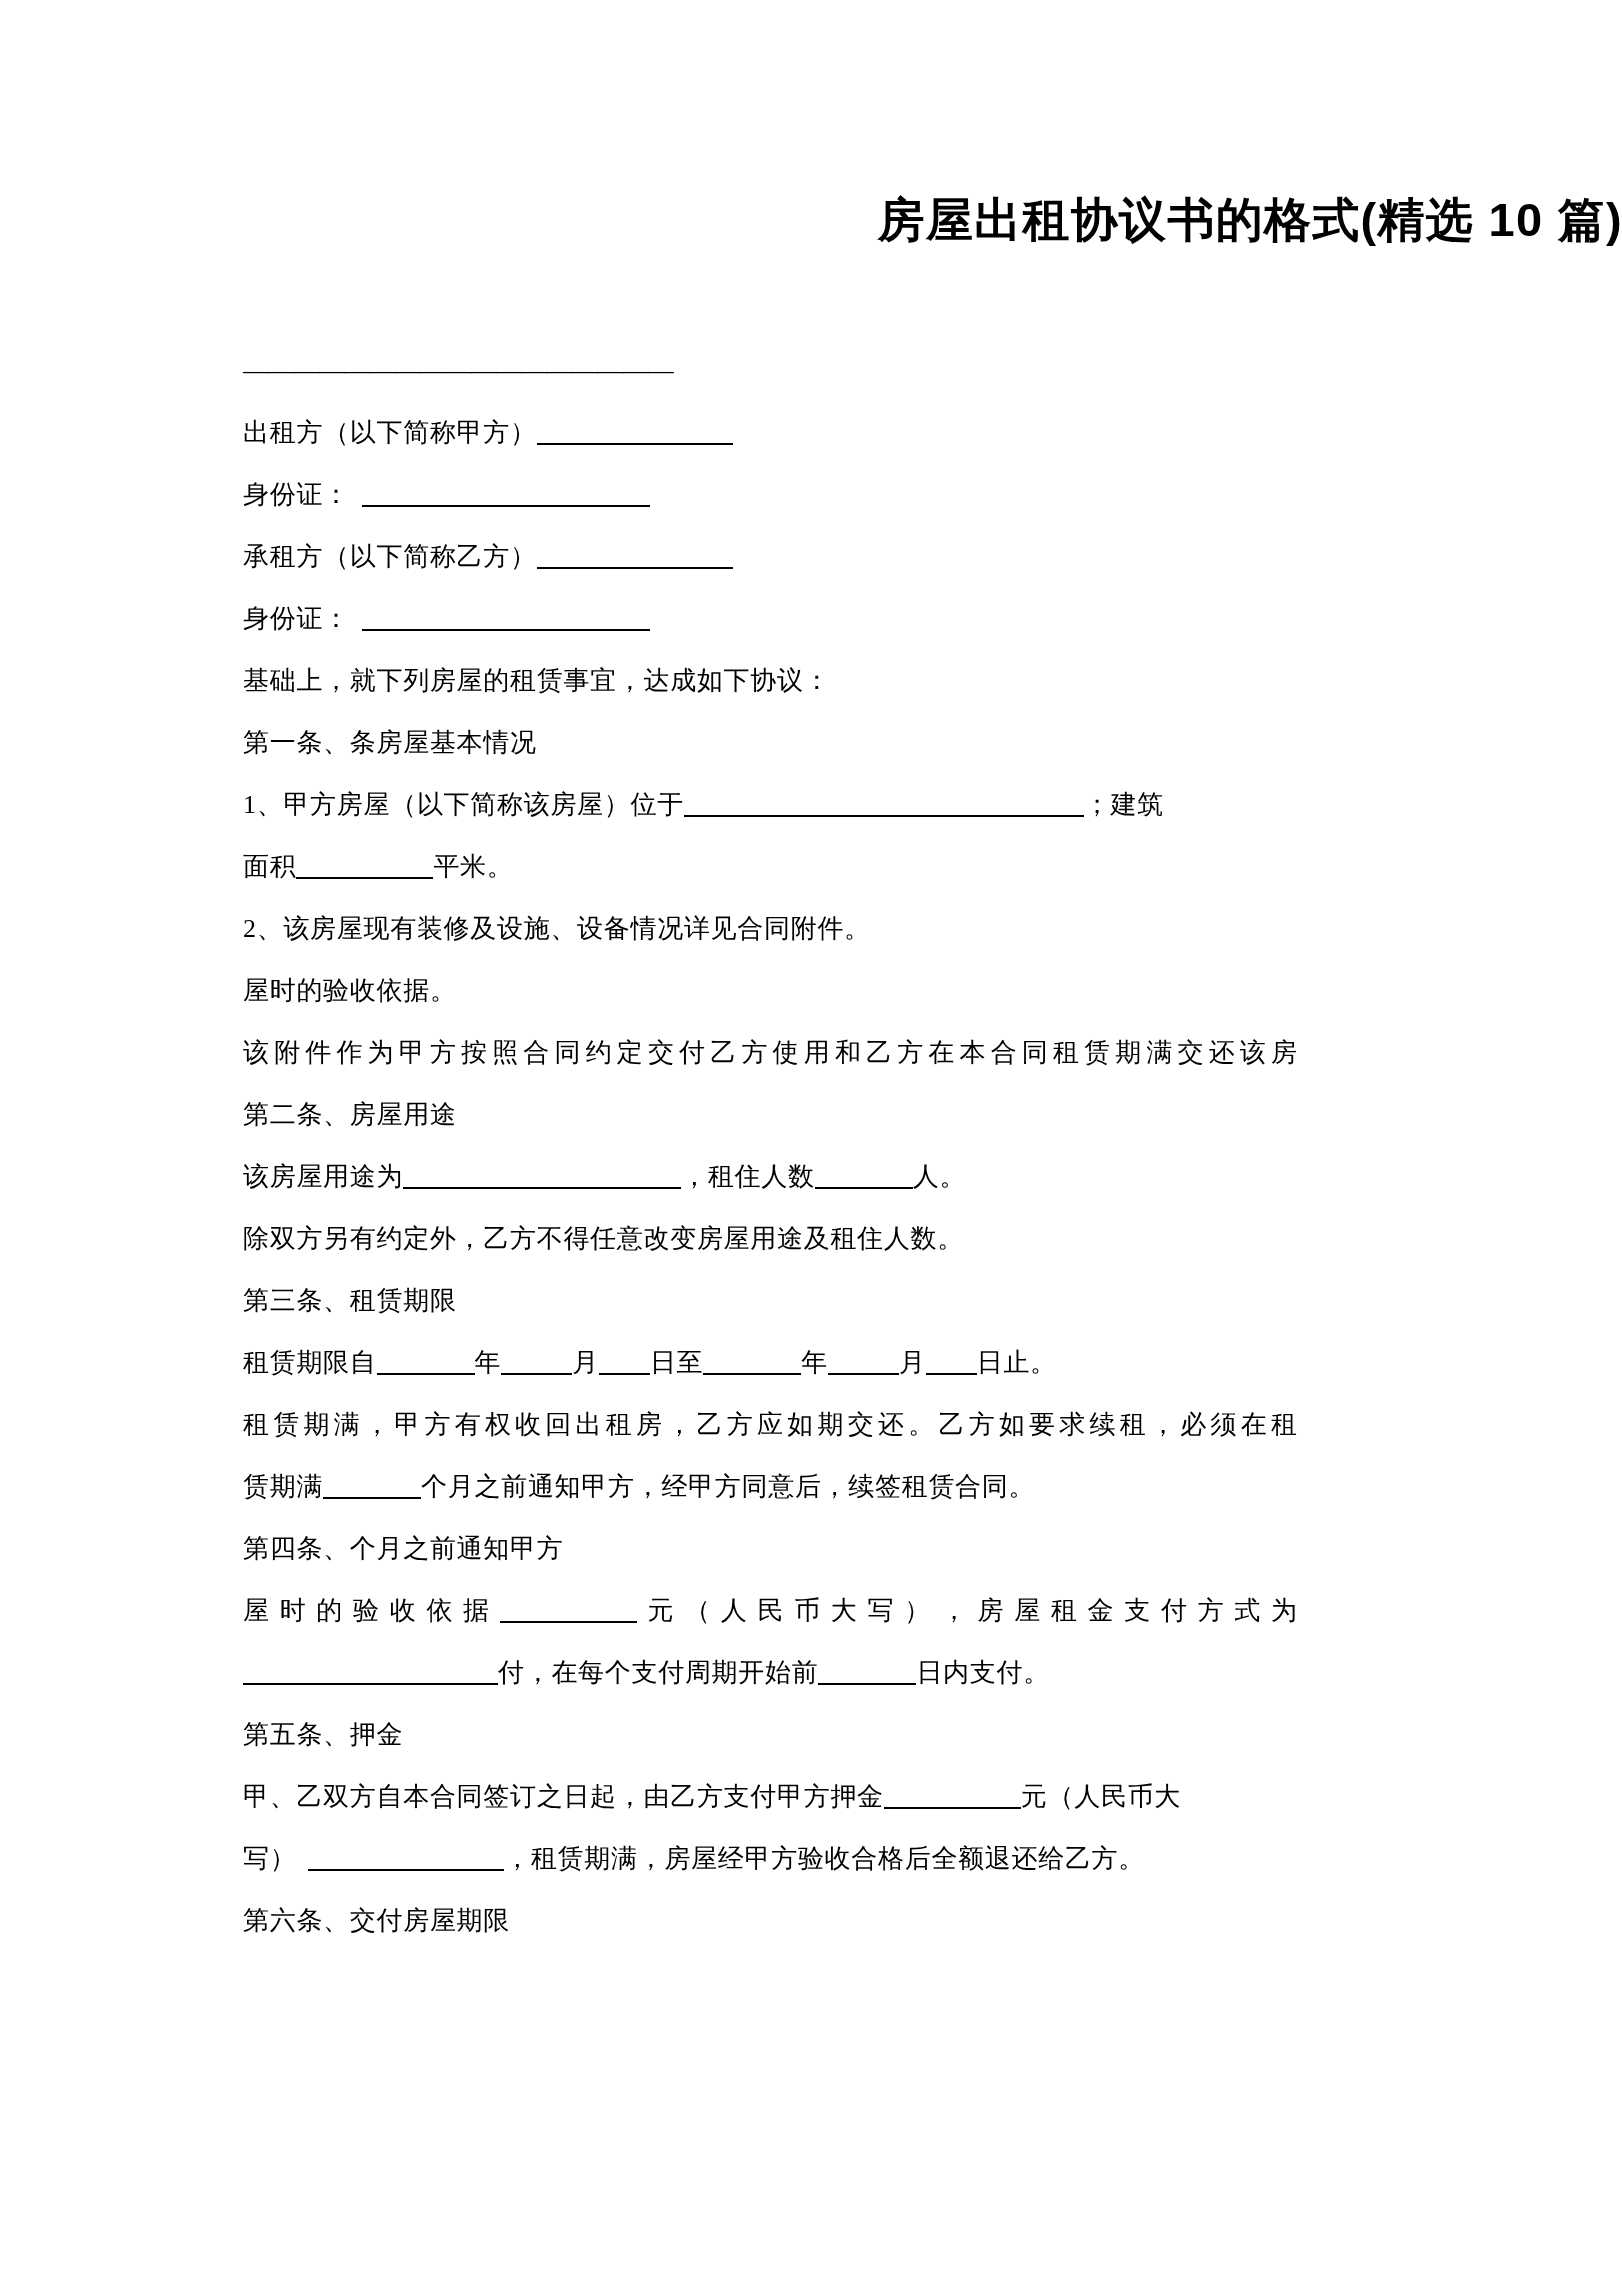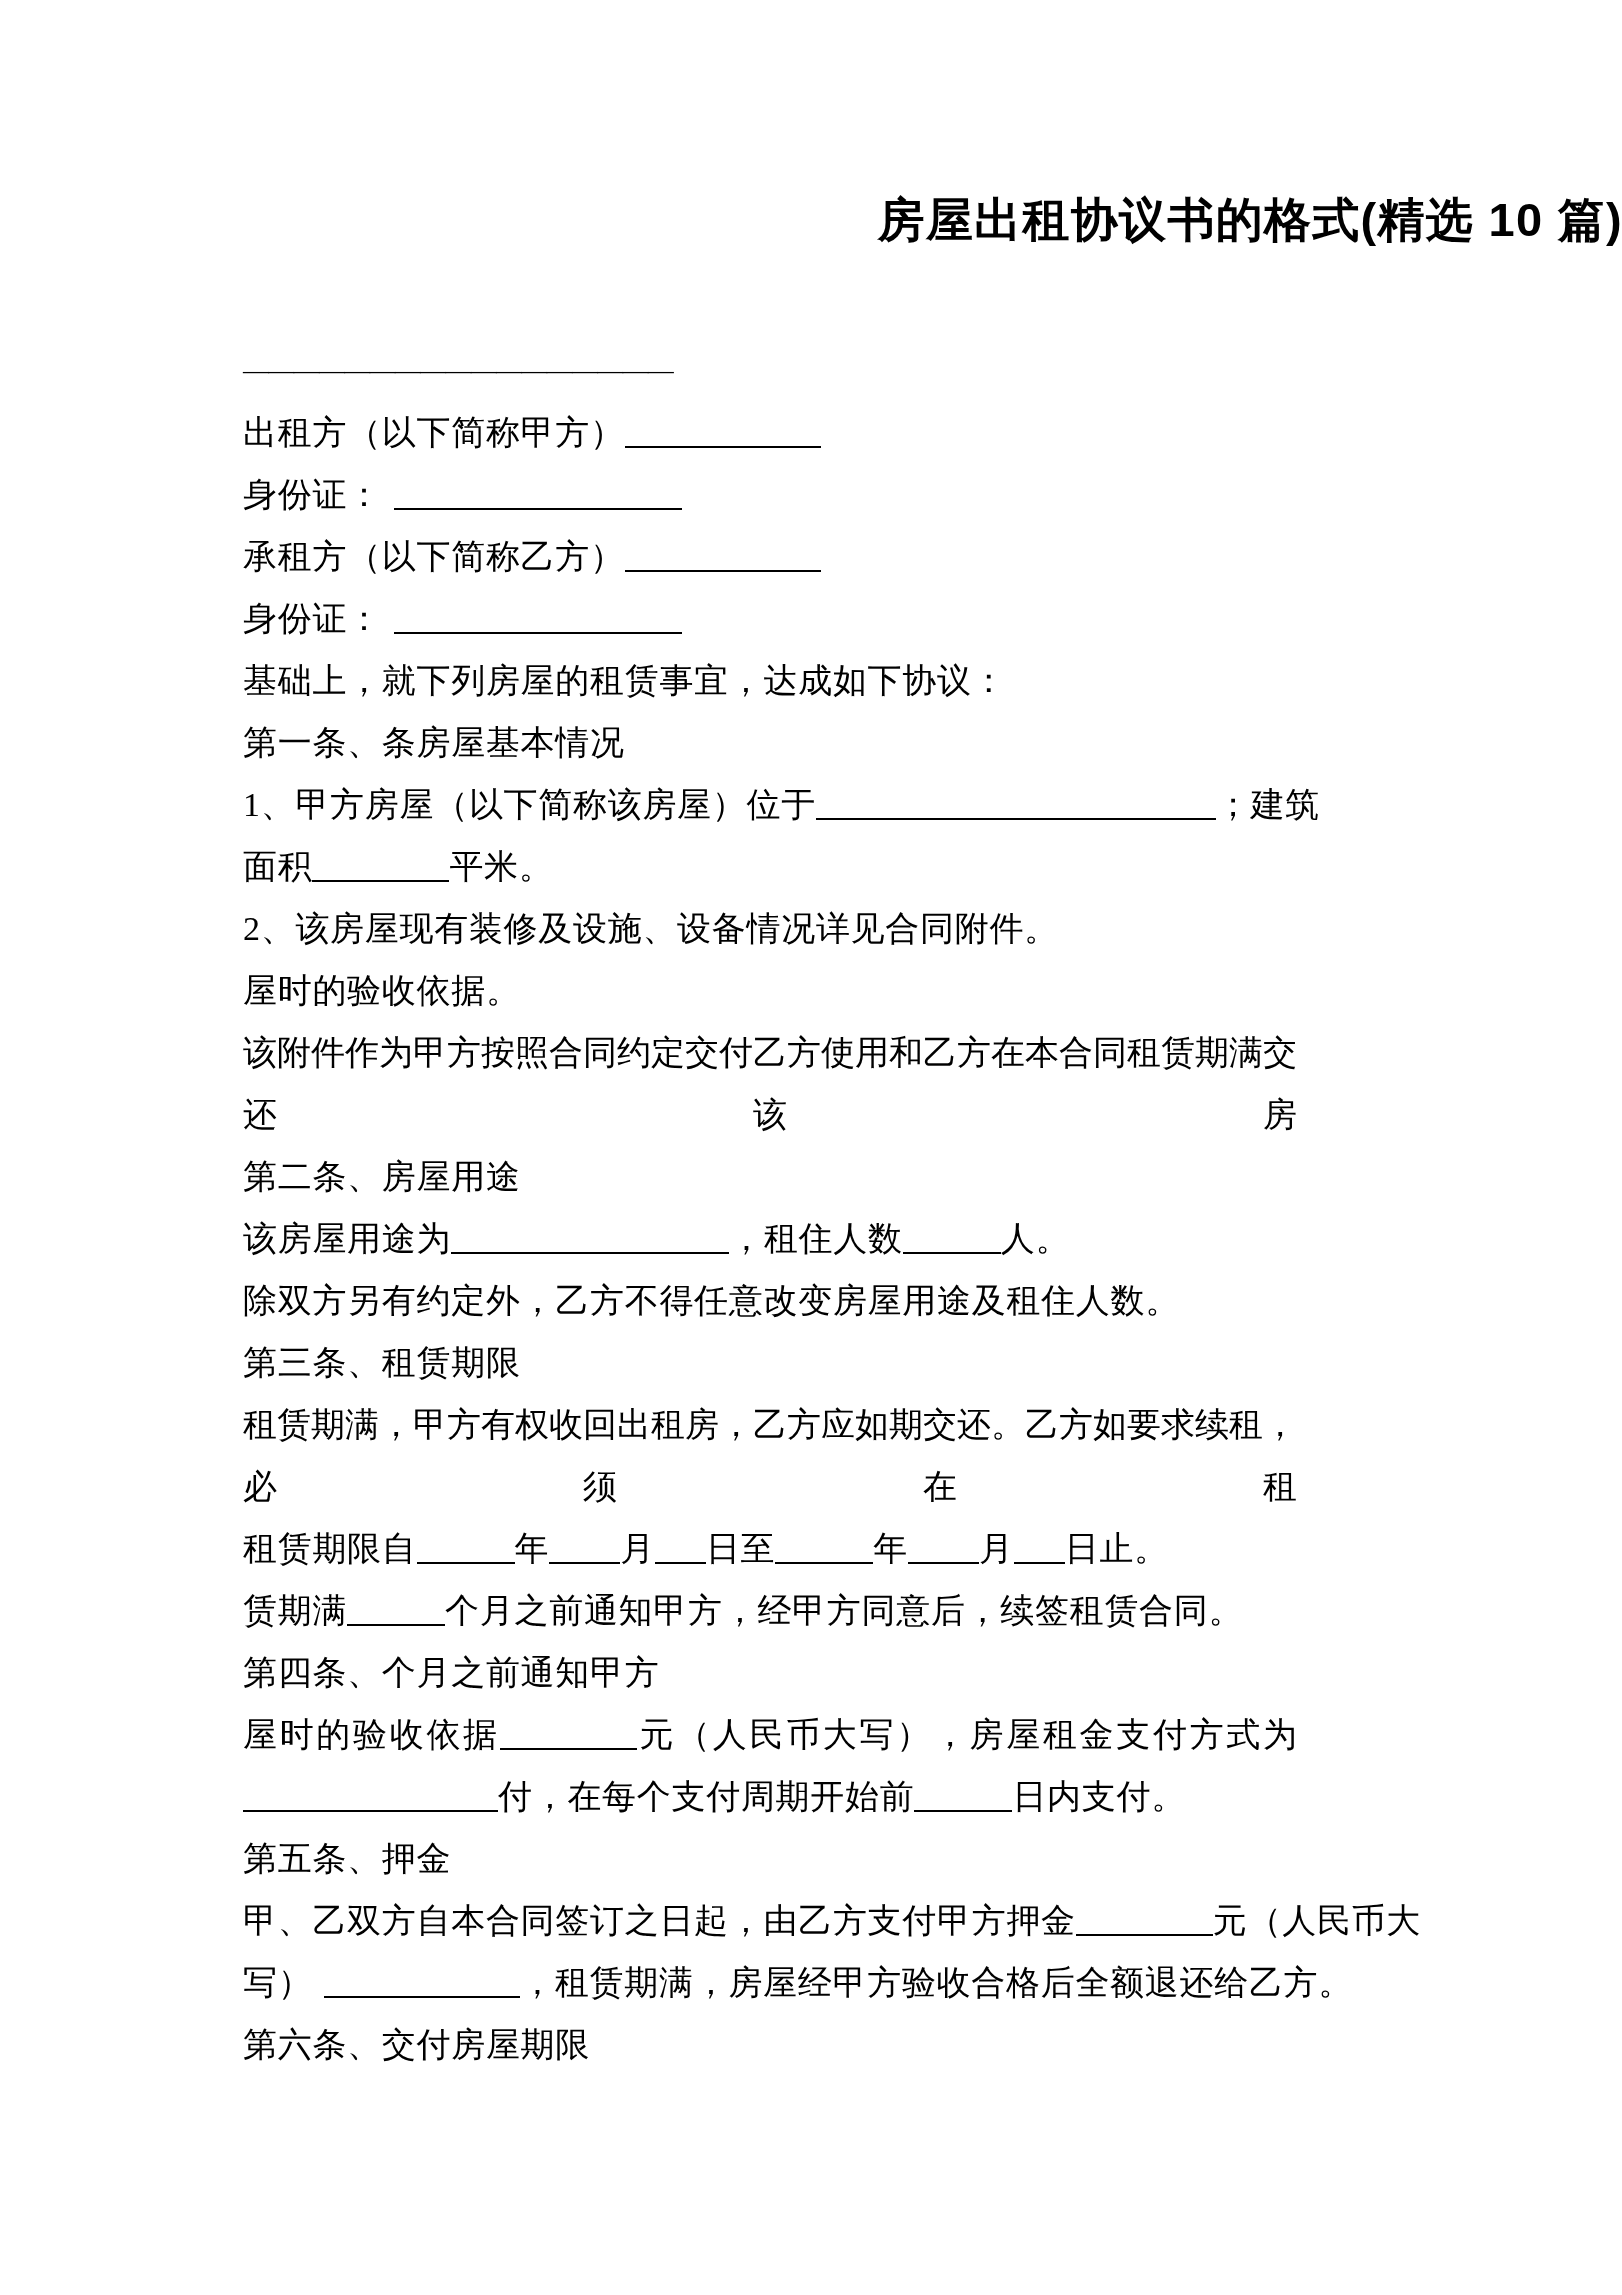--- a/index.html
+++ b/index.html
@@ -36,21 +36,21 @@
 
   
   .body-block {
     position: absolute;
     left: 243px;
     top: 340px;
     width: 1054px;
   }
 
   .line {
-    font-size: 34px;
+    font-size: 26px;
     line-height: 62px;
     letter-spacing: 0.7px;
     white-space: nowrap;
     min-height: 62px;
   }
 
   
   .line.justify {
     white-space: normal;
     text-align: justify;
@@ -134,25 +134,25 @@
     <div class="line">第二条、房屋用途</div>
 
     <div class="line">
       <span>该房屋用途为</span><span class="blank b-use"></span><span>，租住人数</span><span class="blank b-m"></span><span>人。</span>
     </div>
 
     <div class="line">除双方另有约定外，乙方不得任意改变房屋用途及租住人数。</div>
 
     <div class="line">第三条、租赁期限</div>
 
-    <div class="line justify">租赁期满，甲方有权收回出租房，乙方应如期交还。乙方如要求续租，必须在租</div>
-
     <div class="line">
       <span>租赁期限自</span><span class="blank b-m"></span><span>年</span><span class="blank b-s"></span><span>月</span><span class="blank b-xs"></span><span>日至</span><span class="blank b-m"></span><span>年</span><span class="blank b-s"></span><span>月</span><span class="blank b-xs"></span><span>日止。</span>
     </div>
+
+    <div class="line justify">租赁期满，甲方有权收回出租房，乙方应如期交还。乙方如要求续租，必须在租</div>
 
     <div class="line">
       <span>赁期满</span><span class="blank b-m"></span><span>个月之前通知甲方，经甲方同意后，续签租赁合同。</span>
     </div>
 
     <div class="line">第四条、个月之前通知甲方</div>
 
     <div class="line justify">
       <span>屋时的验收依据</span><span class="blank b-l"></span><span>元（人民币大写），房屋租金支付方式为</span>
     </div>

